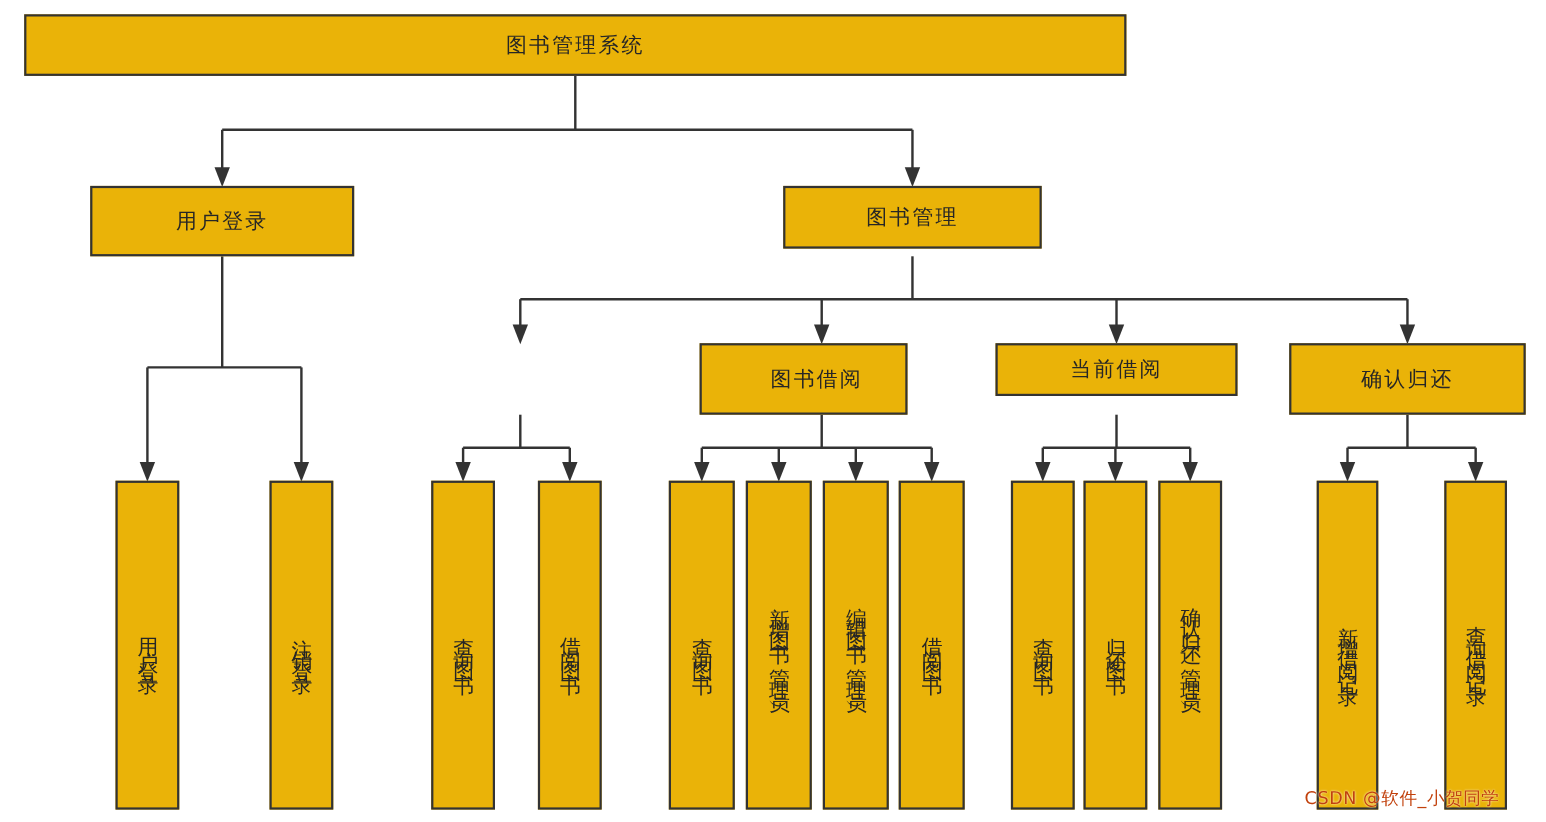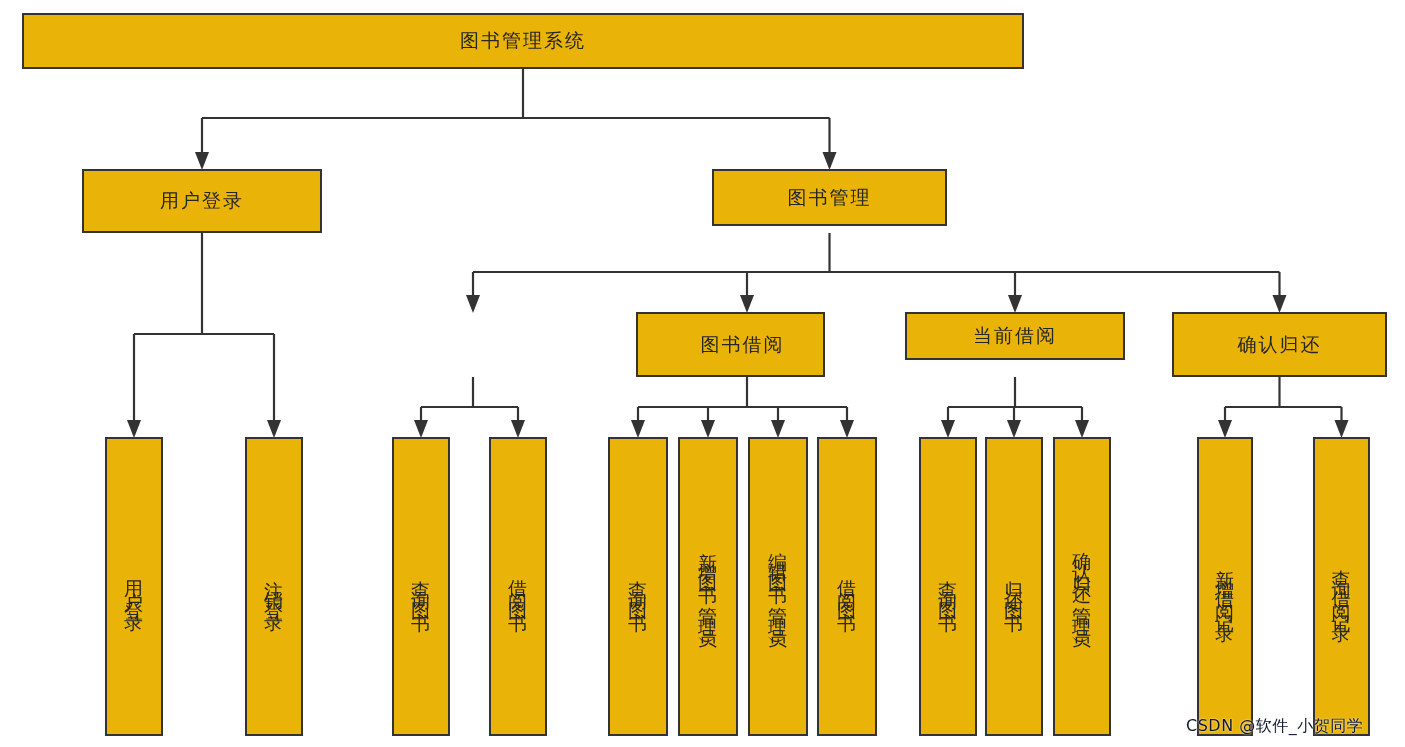--- a/index.html
+++ b/index.html
@@ -39,21 +39,21 @@
     font-size: 19px;
     letter-spacing: 11px;
     line-height: 1;
   }
   #watermark {
     position: absolute;
     left: 1186px;
     top: 716px;
     font-size: 16px;
     letter-spacing: 0.5px;
-    color: #0f172a;
+    color: #c2410c;
     white-space: nowrap;
     z-index: 5;
     text-shadow: 0 0 2px #ffffff;
   }
 </style>
 </head>
 <body>
 
 <div id="canvas">
 

